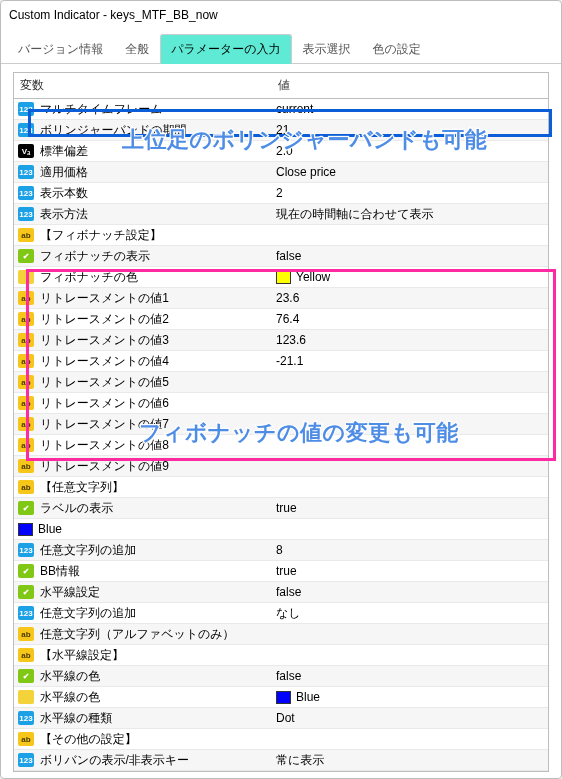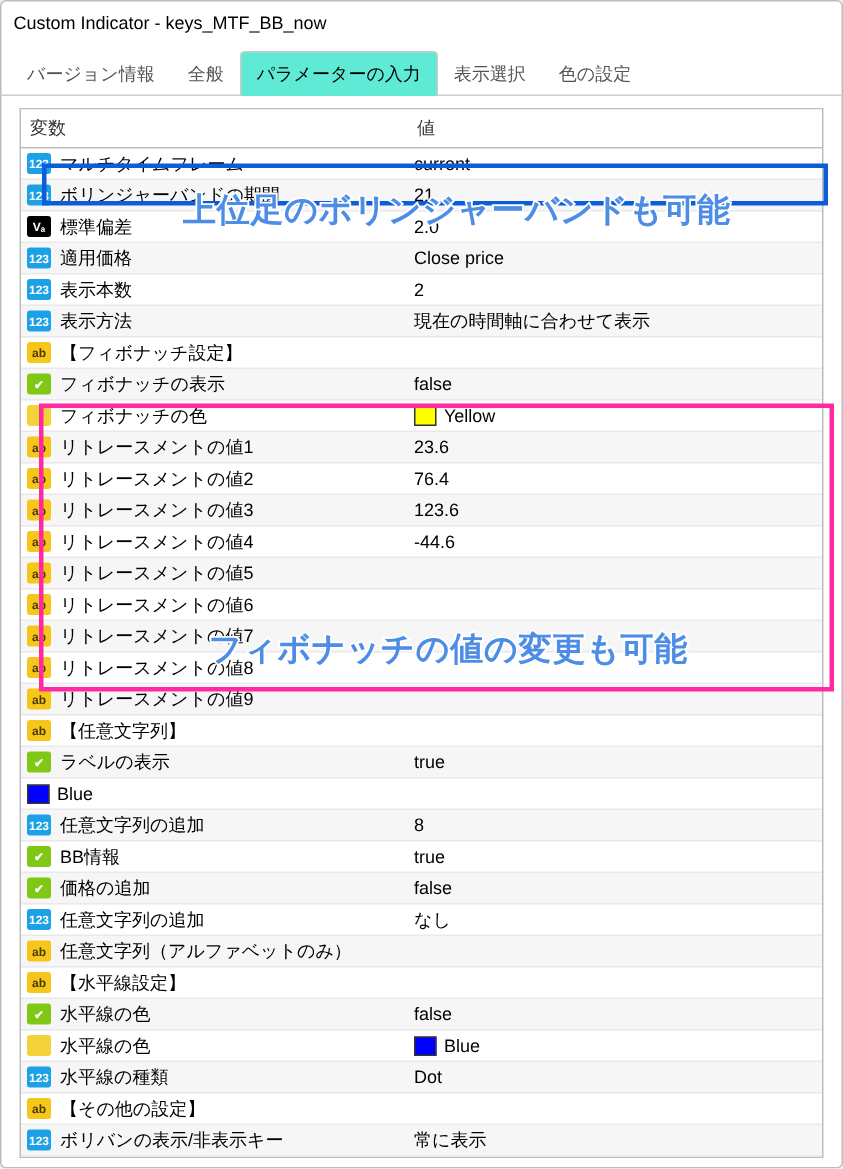--- a/index.html
+++ b/index.html
@@ -162,21 +162,21 @@
             <div class="cell2">
               <span>123.6</span>
             </div>
           </div>
           <div class="row">
             <div class="cell1">
               <span class="ic ic-ab">ab</span>
               <span>リトレースメントの値4</span>
             </div>
             <div class="cell2">
-              <span>-44.6</span>
+              <span>-21.1</span>
             </div>
           </div>
           <div class="row">
             <div class="cell1">
               <span class="ic ic-ab">ab</span>
               <span>リトレースメントの値5</span>
             </div>
             <div class="cell2">
               <span></span>
             </div>
@@ -255,21 +255,21 @@
               <span class="ic ic-sig">✔</span>
               <span>BB情報</span>
             </div>
             <div class="cell2">
               <span>true</span>
             </div>
           </div>
           <div class="row">
             <div class="cell1">
               <span class="ic ic-sig">✔</span>
-              <span>価格の追加</span>
+              <span>水平線設定</span>
             </div>
             <div class="cell2">
               <span>false</span>
             </div>
           </div>
           <div class="row">
             <div class="cell1">
               <span class="ic ic-num">123</span>
               <span>任意文字列の追加</span>
             </div>

